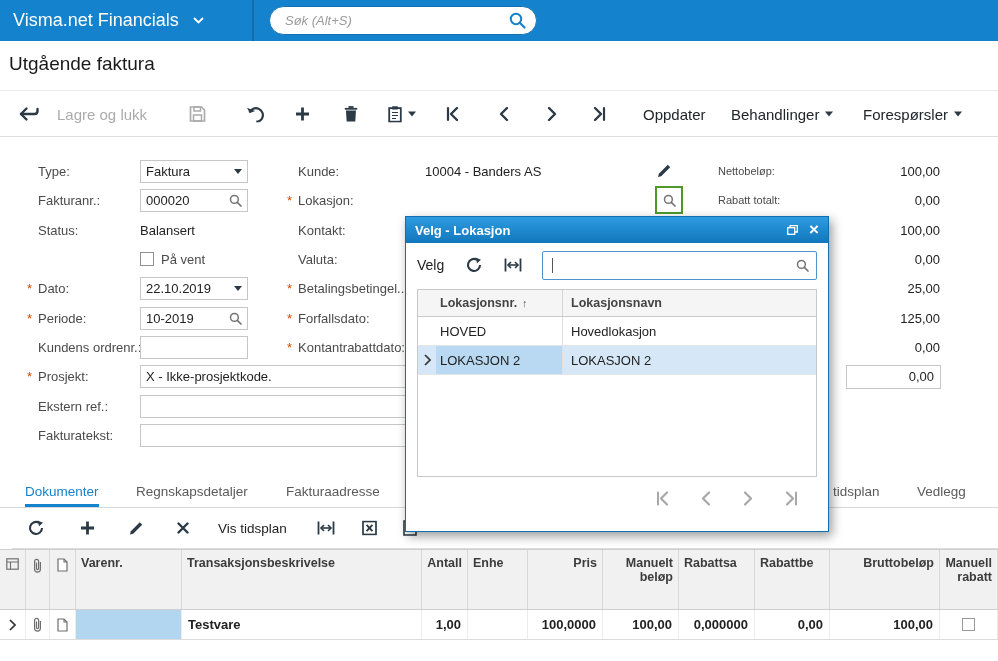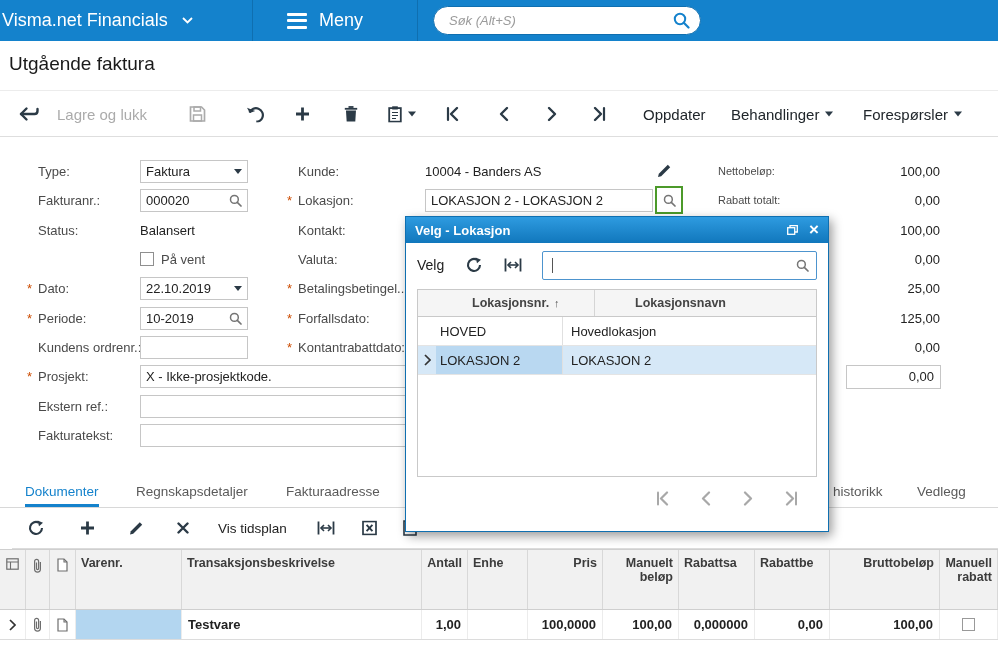--- a/index.html
+++ b/index.html
@@ -1,21 +1,21 @@
 <!DOCTYPE html>
 <html><head>
 <meta charset="utf-8">
 <style>
   * { margin:0; padding:0; box-sizing:border-box; }
   body { font-family:"Liberation Sans", sans-serif; background:#fff; }
   .screen { position:relative; width:998px; height:661px; background:#fff; overflow:hidden; font-size:13px; color:#222; }
 
   
   .topbar { position:absolute; top:0; left:0; width:998px; height:41px; background:#1482CC; display:flex; align-items:center; }
-  .brand { display:flex; align-items:center; gap:14px; color:#fff; font-size:18px; padding-left:2px; width:252px; height:28px; cursor:pointer; }
+  .brand { display:flex; align-items:center; gap:14px; color:#fff; font-size:18px; padding-left:13px; width:252px; height:28px; cursor:pointer; }
   .tb-sep { width:1px; height:41px; background:#0F6FB0; }
   .menu-btn { display:flex; align-items:center; gap:12px; color:#fff; font-size:18px; height:41px; padding:0 34px; width:164px; cursor:pointer; }
   .hamburger { display:inline-flex; flex-direction:column; gap:3.5px; }
   .hamburger i { width:20px; height:3px; background:#fff; border-radius:1px; }
   .search-pill { margin-left:15px; width:268px; height:29px; background:#fff; border:1px solid #0F6FB0; border-radius:15px; display:flex; align-items:center; padding:0 10px 0 15px; }
   .search-pill input { flex:1; border:none; outline:none; background:transparent; font-style:italic; font-size:13px; color:#555; font-family:"Liberation Sans",sans-serif; }
   .search-pill input::placeholder { color:#9B9B9B; font-style:italic; }
 
   
   .page-title { position:absolute; top:53px; left:9px; font-size:19px; color:#1A1A1A; }
@@ -77,21 +77,21 @@
   .dlg-title { height:26px; background:linear-gradient(180deg,#2E9BE0 0%,#1177BC 100%); color:#fff; display:flex; align-items:center; padding:0 9px; font-size:13px; font-weight:bold; cursor:move; }
   .dlg-btns { margin-left:auto; display:flex; align-items:center; gap:11px; }
   .dlg-close { font-size:17px; font-weight:bold; line-height:16px; cursor:pointer; }
   .dlg-toolbar { height:44px; display:flex; align-items:center; padding:0 11px; }
   .dlg-velg { font-size:14px; color:#222; background:none; border:none; cursor:pointer; font-family:"Liberation Sans",sans-serif; }
   .dlg-ic { margin-left:22px; cursor:pointer; display:flex; align-items:center; }
   .dlg-search { margin-left:20px; flex:1; height:29px; border:1px solid #4D94CE; border-radius:2px; display:flex; align-items:center; padding:0 7px; }
   .dlg-caret-line { width:1px; height:15px; background:#555; margin-left:2px; }
   .dlg-search svg { margin-left:auto; }
   .dlg-grid { margin:2px 11px 0 11px; border:1px solid #C9C9C9; height:188px; overflow:hidden; }
-  .dg-head { display:flex; height:27px; background:#F5F5F5; border-bottom:1px solid #C9C9C9; align-items:center; font-size:12.5px; font-weight:bold; color:#444;gap:32px; }
+  .dg-head { display:flex; height:27px; background:#F5F5F5; border-bottom:1px solid #C9C9C9; align-items:center; font-size:12.5px; font-weight:bold; color:#444; }
   .dg-row { display:flex; height:29px; align-items:center; font-size:13px; color:#222; border-bottom:1px solid #E4E4E4; cursor:pointer; }
   .dg-gut { width:18px; display:flex; align-items:center; justify-content:center; height:100%; }
   .dg-c1 { width:127px; padding:0 4px; border-right:1px solid #E0E0E0; height:100%; display:flex; align-items:center; gap:5px; }
   .dg-head .dg-c1 { border-right:1px solid #D5D5D5; }
   .dg-c2 { flex:1; padding:0 8px; height:100%; display:flex; align-items:center; }
   .dg-row.selected { background:#D6E8F7; }
   .dg-row.selected .dg-c1 { background:#B9D8F1; }
   .sort-arrow { font-size:11px; color:#555; font-weight:normal; }
   .dlg-pager { height:42px; display:flex; align-items:center; justify-content:flex-end; gap:32px; padding-right:30px; }
   .dlg-pager span { cursor:default; display:flex; }
@@ -102,28 +102,20 @@
 <div class="screen">
 
   <header class="topbar">
     <div class="brand">
       <span>Visma.net Financials</span>
       <svg width="11" height="7" viewBox="0 0 11 7">
           <path d="M1 1 L5.5 5.5 L10 1" stroke="#fff" stroke-width="1.8" fill="none"></path>
         </svg>
     </div>
     <div class="tb-sep"></div>
-    <div class="menu-btn">
-      <span class="hamburger">
-          <i></i>
-          <i></i>
-          <i></i>
-        </span>
-      <span>Meny</span>
-    </div>
     <div class="tb-sep"></div>
     <div class="search-pill">
       <input placeholder="Søk (Alt+S)" style="">
       <svg width="17" height="17" viewBox="0 0 17 17">
           <circle cx="7" cy="7" r="5.2" fill="none" stroke="#1482CC" stroke-width="2"></circle>
           <path d="M10.8 10.8 L15.5 15.5" stroke="#1482CC" stroke-width="2.2" stroke-linecap="round"></path>
         </svg>
     </div>
   </header>
 
@@ -232,23 +224,20 @@
       <span class="ctrl l-ctrl">
         <span>000020</span>
         <span class="grow-sp"></span>
         <svg width="13" height="13" viewBox="0 0 13 13">
             <circle cx="5.4" cy="5.4" r="3.9" fill="none" stroke="#757575" stroke-width="1.5"></circle>
             <path d="M8.3 8.3 L12 12" stroke="#757575" stroke-width="1.7" stroke-linecap="round"></path>
           </svg>
       </span>
       <span class="req m-req">*</span>
       <span class="flabel m-label">Lokasjon:</span>
-      <span class="ctrl m-ctrl">
-        <span>LOKASJON 2 - LOKASJON 2</span>
-      </span>
       <span class="green-hl" style="top:-3px">
         <svg width="13" height="13" viewBox="0 0 13 13">
             <circle cx="5.4" cy="5.4" r="3.9" fill="none" stroke="#757575" stroke-width="1.5"></circle>
             <path d="M8.3 8.3 L12 12" stroke="#757575" stroke-width="1.7" stroke-linecap="round"></path>
           </svg>
       </span>
       <span class="t-label">Rabatt totalt:</span>
       <span class="t-val">0,00</span>
     </div>
 
@@ -331,21 +320,21 @@
     <div class="frow" style="top:287px">
       <span class="flabel l-label">Fakturatekst:</span>
       <span class="ctrl l-ctrl-wide"></span>
     </div>
   </div>
 
   <div class="tabs-row">
     <span class="tab active" style="left:25px">Dokumenter</span>
     <span class="tab" style="left:136px">Regnskapsdetaljer</span>
     <span class="tab" style="left:286px">Fakturaadresse</span>
-    <span class="tab" style="left:833px">historikk</span>
+    <span class="tab" style="left:833px">tidsplan</span>
     <span class="tab" style="left:917px">Vedlegg</span>
   </div>
 
   <div class="grid-toolbar">
     <span class="gt-item" style="left:16px">
       <svg width="16" height="16" viewBox="0 0 16 16">
           <path d="M14 8 A6 6 0 1 1 10.5 2.5" fill="none" stroke="#2B3A46" stroke-width="2.1"></path>
           <path d="M9.5 0.5 L15 2.8 L11 6.2 Z" fill="#2B3A46"></path>
         </svg>
     </span>

